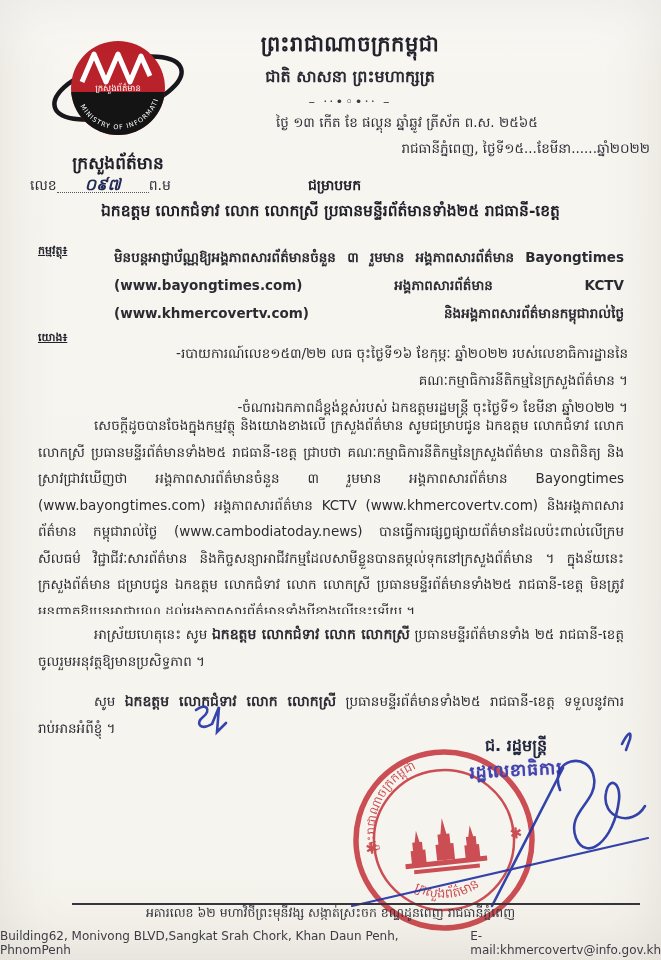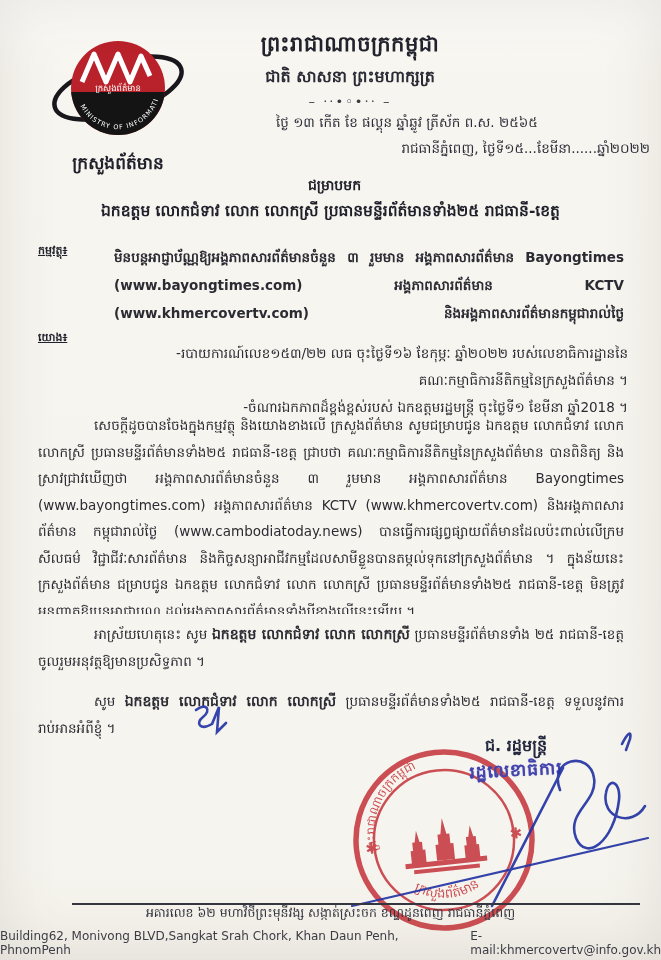--- a/index.html
+++ b/index.html
@@ -79,34 +79,37 @@
         <rect x="20" y="66" width="100" height="46" fill="#141414"></rect>
         <polyline points="34,56 46,28 58,56 70,28 82,56 93,30 102,50" fill="none" stroke="#ffffff" stroke-width="5" stroke-linejoin="round"></polyline>
       </g>
       <text x="70" y="65" text-anchor="middle" font-size="8.5" fill="#ffffff" class="kh">ក្រសួងព័ត៌មាន</text>
       <text font-size="6.5" fill="#ffffff" letter-spacing="1">
         <textPath href="#engArc" startOffset="6%">MINISTRY OF INFORMATION</textPath>
       </text>
     </svg>
   </div>
   <div class="abs ministry-label center kh">ក្រសួងព័ត៌មាន</div>
+  <div class="abs ref-line kh">
+    <span>លេខ</span><span class="ref-dotted"><span class="hand">០៩៧</span></span><span>ព.ម</span>
+  </div>
 
   <div class="abs date1 kh clip">ថ្ងៃ ១៣ កើត ខែ ផល្គុន  ឆ្នាំឆ្លូវ ត្រីស័ក ព.ស. ២៥៦៥</div>
   <div class="abs date2 kh clip">រាជធានីភ្នំពេញ, ថ្ងៃទី១៥...ខែមីនា......ឆ្នាំ២០២២</div>
 
   <div class="abs salutation center kh">ជម្រាបមក</div>
   <div class="abs addressee center kh clip">ឯកឧត្តម លោកជំទាវ លោក លោកស្រី ប្រធានមន្ទីរព័ត៌មានទាំង២៥ រាជធានី-ខេត្ត</div>
 
   <div class="abs block-label subject-label kh">កម្មវត្ថុ៖</div>
   <div class="abs subject-text kh clip">មិនបន្តអាជ្ញាប័ណ្ណឱ្យអង្គភាពសារព័ត៌មានចំនួន ៣ រួមមាន អង្គភាពសារព័ត៌មាន Bayongtimes (www.bayongtimes.com) អង្គភាពសារព័ត៌មាន KCTV (www.khmercovertv.com) និងអង្គភាពសារព័ត៌មានកម្ពុជារាល់ថ្ងៃ (www.cambodiatoday.news) ។</div>
 
   <div class="abs block-label ref-label kh">យោង៖</div>
   <div class="abs ref-items kh clip">
     <div>-របាយការណ៍លេខ១៥៣/២២ លធ ចុះថ្ងៃទី១៦ ខែកុម្ភៈ ឆ្នាំ២០២២ របស់លេខាធិការដ្ឋាននៃគណៈកម្មាធិការនីតិកម្មនៃក្រសួងព័ត៌មាន ។</div>
-    <div>-ចំណារឯកភាពដ៏ខ្ពង់ខ្ពស់របស់ ឯកឧត្តមរដ្ឋមន្ត្រី ចុះថ្ងៃទី១ ខែមីនា ឆ្នាំ2018 ។</div>
+    <div>-ចំណារឯកភាពដ៏ខ្ពង់ខ្ពស់របស់ ឯកឧត្តមរដ្ឋមន្ត្រី ចុះថ្ងៃទី១ ខែមីនា ឆ្នាំ២០២២ ។</div>
   </div>
 
   <div class="abs body-par kh clip">សេចក្តីដូចបានចែងក្នុងកម្មវត្ថុ និងយោងខាងលើ ក្រសួងព័ត៌មាន សូមជម្រាបជូន ឯកឧត្តម លោកជំទាវ លោក លោកស្រី ប្រធានមន្ទីរព័ត៌មានទាំង២៥ រាជធានី-ខេត្ត ជ្រាបថា គណៈកម្មាធិការនីតិកម្មនៃក្រសួងព័ត៌មាន បានពិនិត្យ និងស្រាវជ្រាវឃើញថា អង្គភាពសារព័ត៌មានចំនួន ៣ រួមមាន អង្គភាពសារព័ត៌មាន Bayongtimes (www.bayongtimes.com) អង្គភាពសារព័ត៌មាន KCTV (www.khmercovertv.com) និងអង្គភាពសារព័ត៌មាន កម្ពុជារាល់ថ្ងៃ (www.cambodiatoday.news) បានធ្វើការផ្សព្វផ្សាយព័ត៌មានដែលប៉ះពាល់លើក្រមសីលធម៌ វិជ្ជាជីវៈសារព័ត៌មាន និងកិច្ចសន្យាអាជីវកម្មដែលសាមីខ្លួនបានតម្កល់ទុកនៅក្រសួងព័ត៌មាន ។ ក្នុងន័យនេះ ក្រសួងព័ត៌មាន ជម្រាបជូន ឯកឧត្តម លោកជំទាវ លោក លោកស្រី ប្រធានមន្ទីរព័ត៌មានទាំង២៥ រាជធានី-ខេត្ត មិនត្រូវអនុញ្ញាតឱ្យបន្តអាជ្ញាបណ្ណ ដល់អង្គភាពសារព័ត៌មានទាំងបីខាងលើនេះឡើយ ។</div>
 
   <div class="abs closing1 kh clip">
     <span>អាស្រ័យហេតុនេះ សូម </span><b>ឯកឧត្តម លោកជំទាវ លោក លោកស្រី</b><span> ប្រធានមន្ទីរព័ត៌មានទាំង ២៥ រាជធានី-ខេត្ត ចូលរួមអនុវត្តឱ្យមានប្រសិទ្ធភាព ។</span>
   </div>
   <div class="abs closing2 kh clip">
     <span>សូម </span><b>ឯកឧត្តម លោកជំទាវ លោក លោកស្រី</b><span> ប្រធានមន្ទីរព័ត៌មានទាំង២៥ រាជធានី-ខេត្ត ទទួលនូវការរាប់អានអំពីខ្ញុំ ។</span>
   </div>

